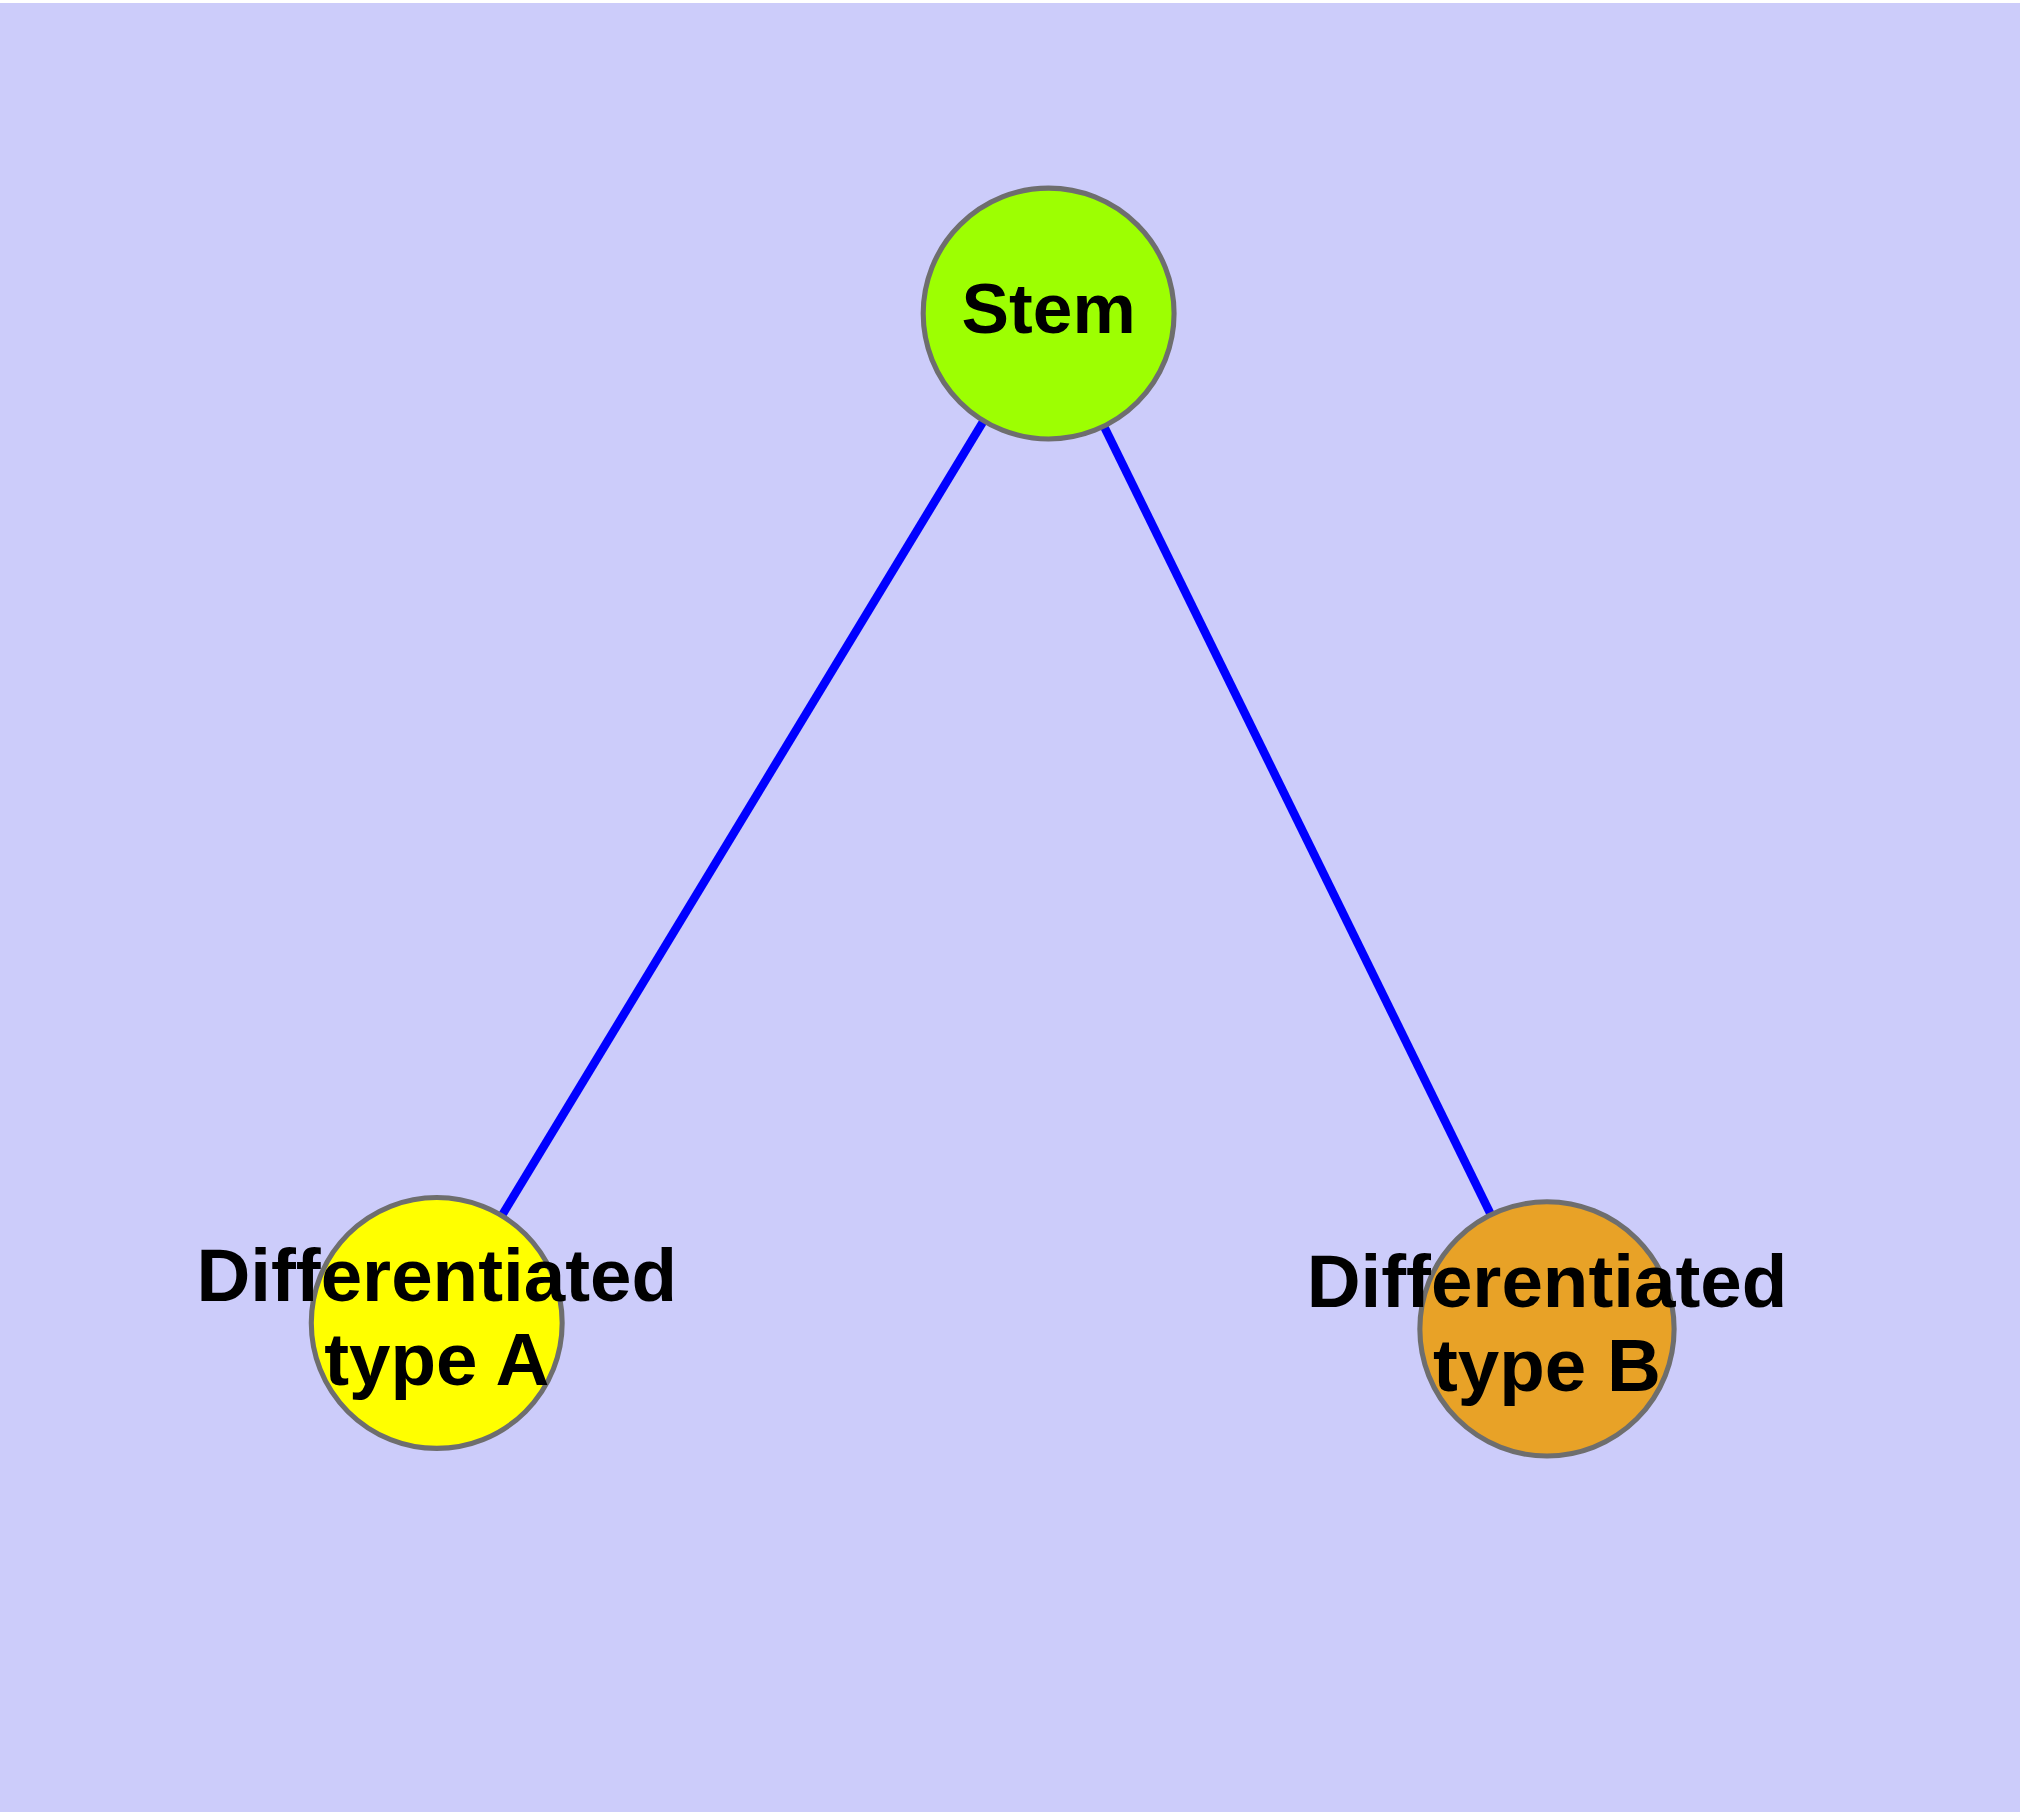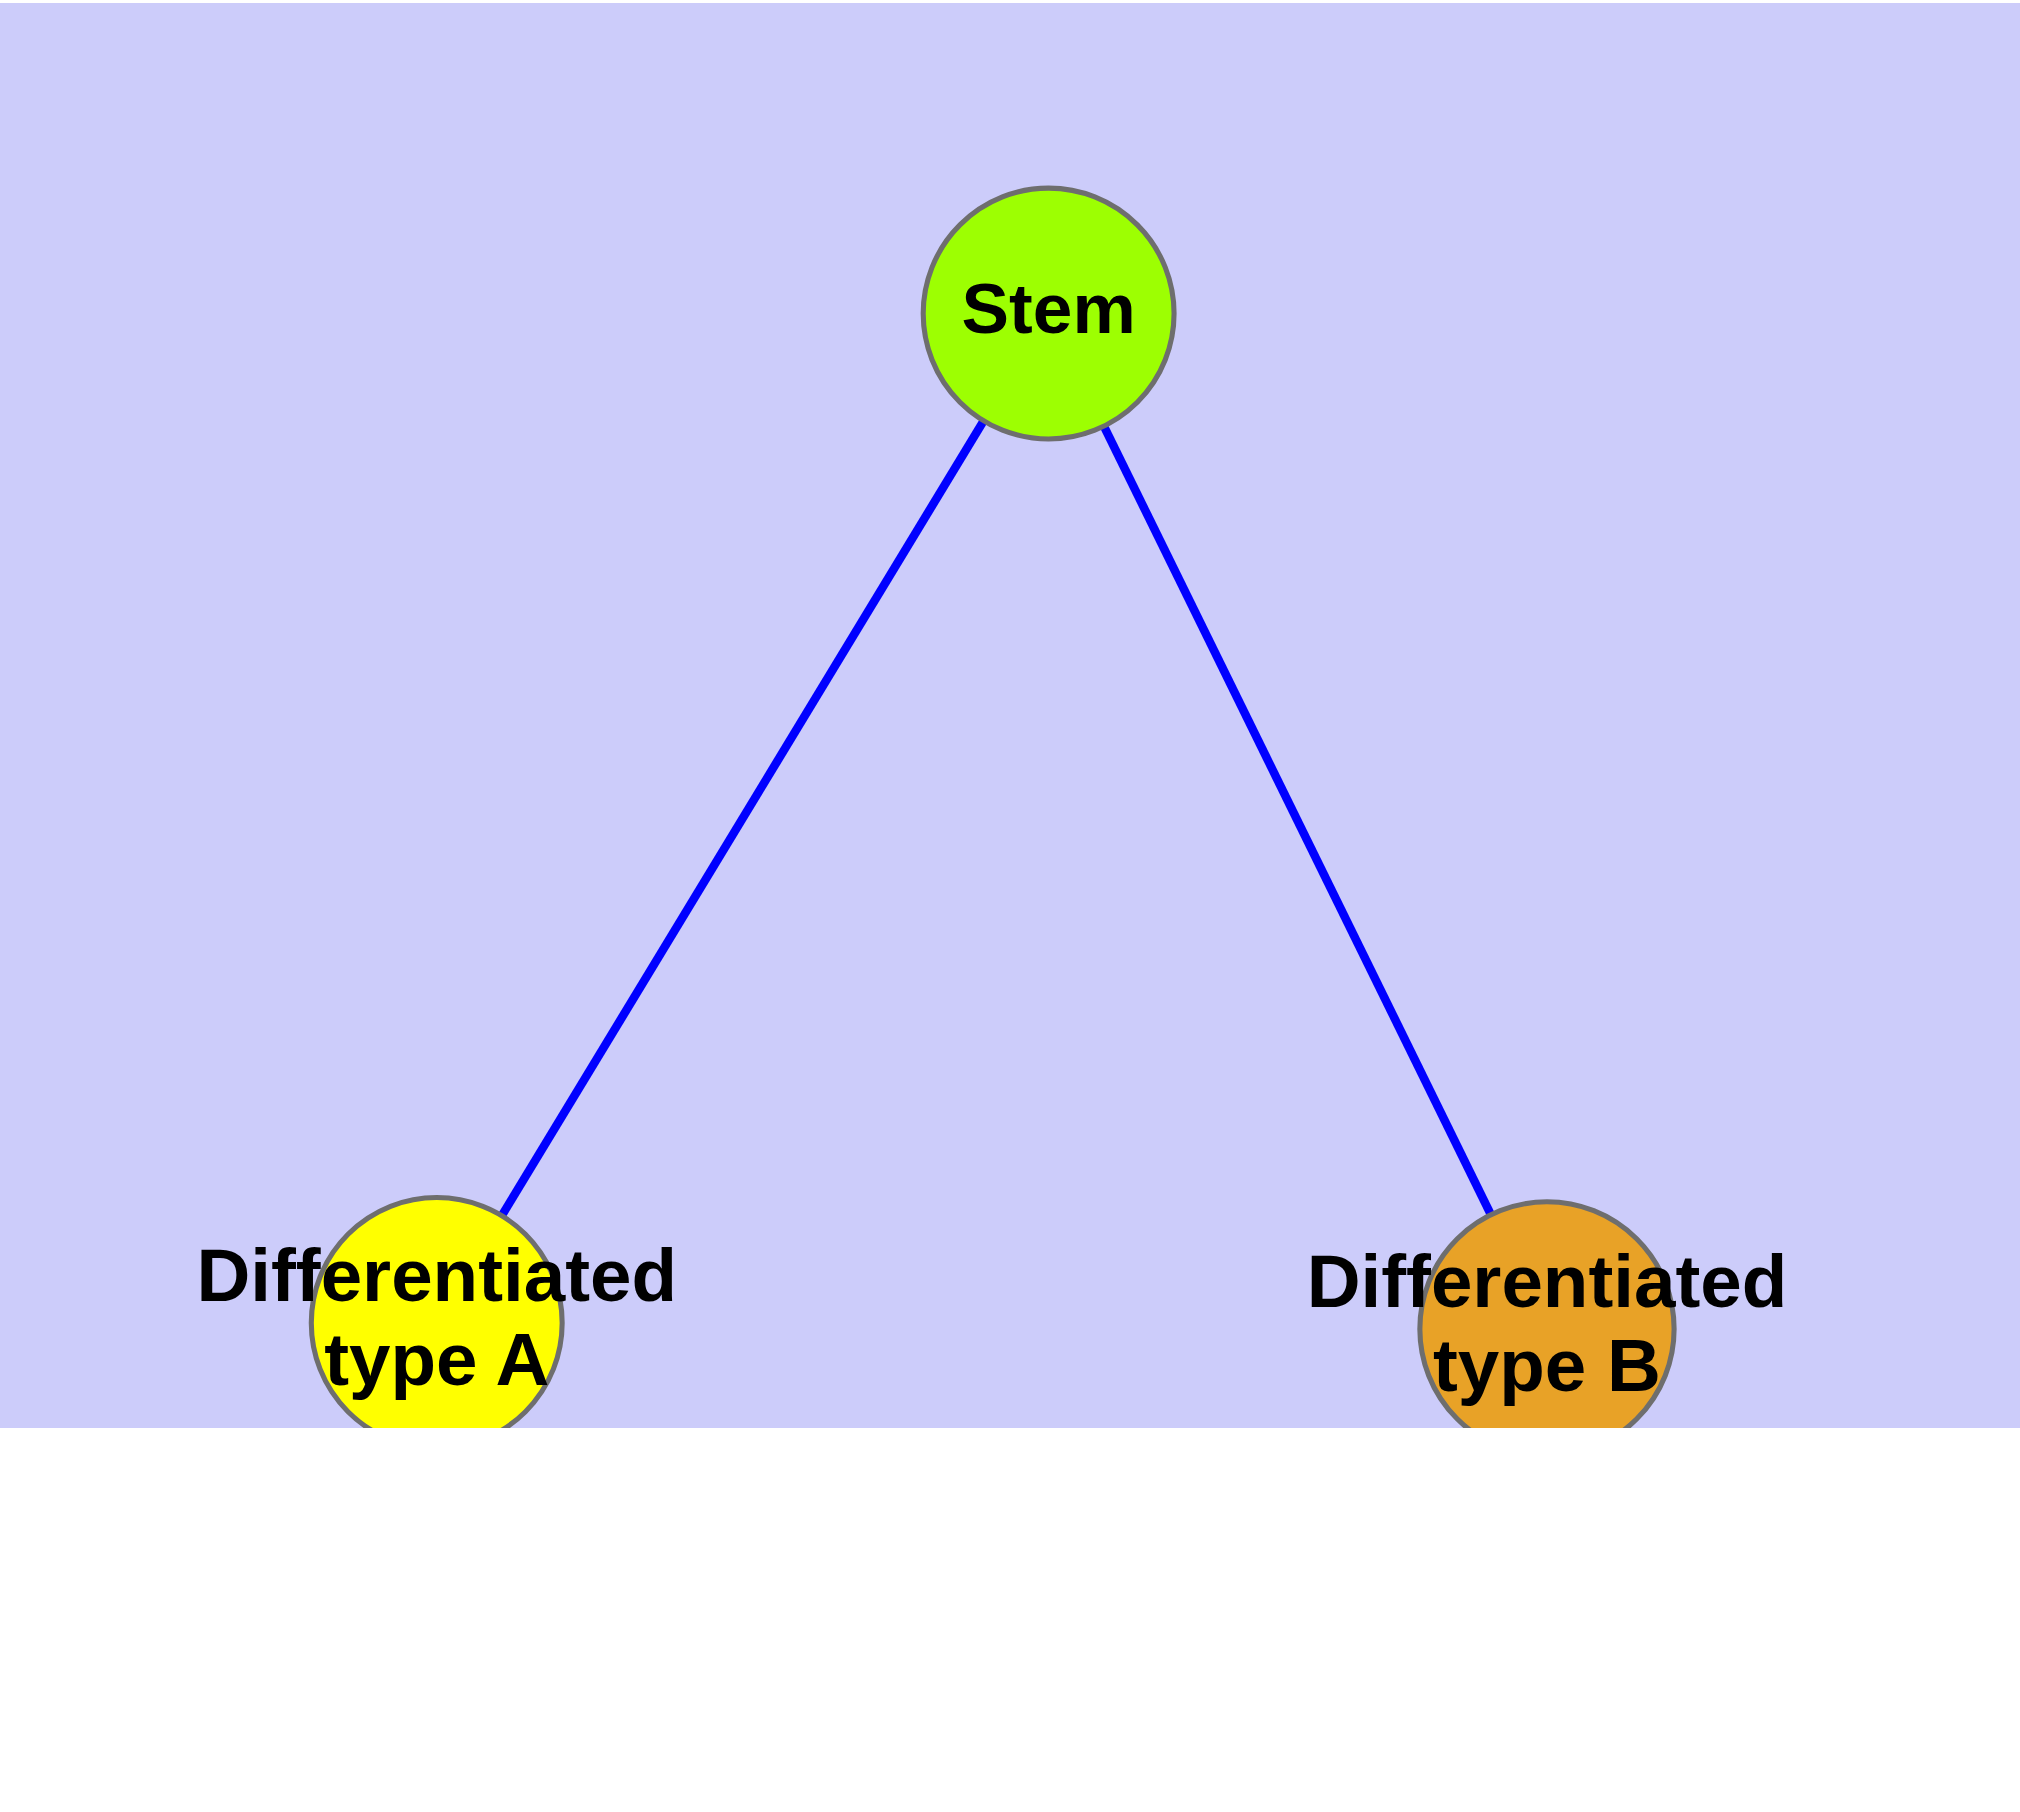--- a/index.html
+++ b/index.html
@@ -43,21 +43,21 @@
     left: 0;
     top: 0;
     width: 2021px;
     height: 3.4px;
     background: #ffffff;
   }
 </style>
 </head>
 <body>
 
-<div id="canvas" style="width: 2021px; height: 1428px; background: rgb(204, 204, 250);">
+<div id="canvas" style="width: 2021px; height: 1812px; background: rgb(204, 204, 250);">
   <div class="top-band" style="background: rgb(255, 255, 255); width: 2021px;"></div>
 
   <svg id="graph-svg" viewBox="0 0 2384 2138" xmlns="http://www.w3.org/2000/svg" style="width: 2021px; height: 1812px;">
 
     <g id="edge-layer">
       <line class="edge-line" id="edge-stem-diff_a" x1="1237" y1="370" x2="515" y2="1561" stroke="#0000ff" stroke-width="10"></line>
       <line class="edge-line" id="edge-stem-diff_b" x1="1237" y1="370" x2="1825" y2="1568" stroke="#0000ff" stroke-width="10"></line>
     </g>
 
     <g id="node-layer">

